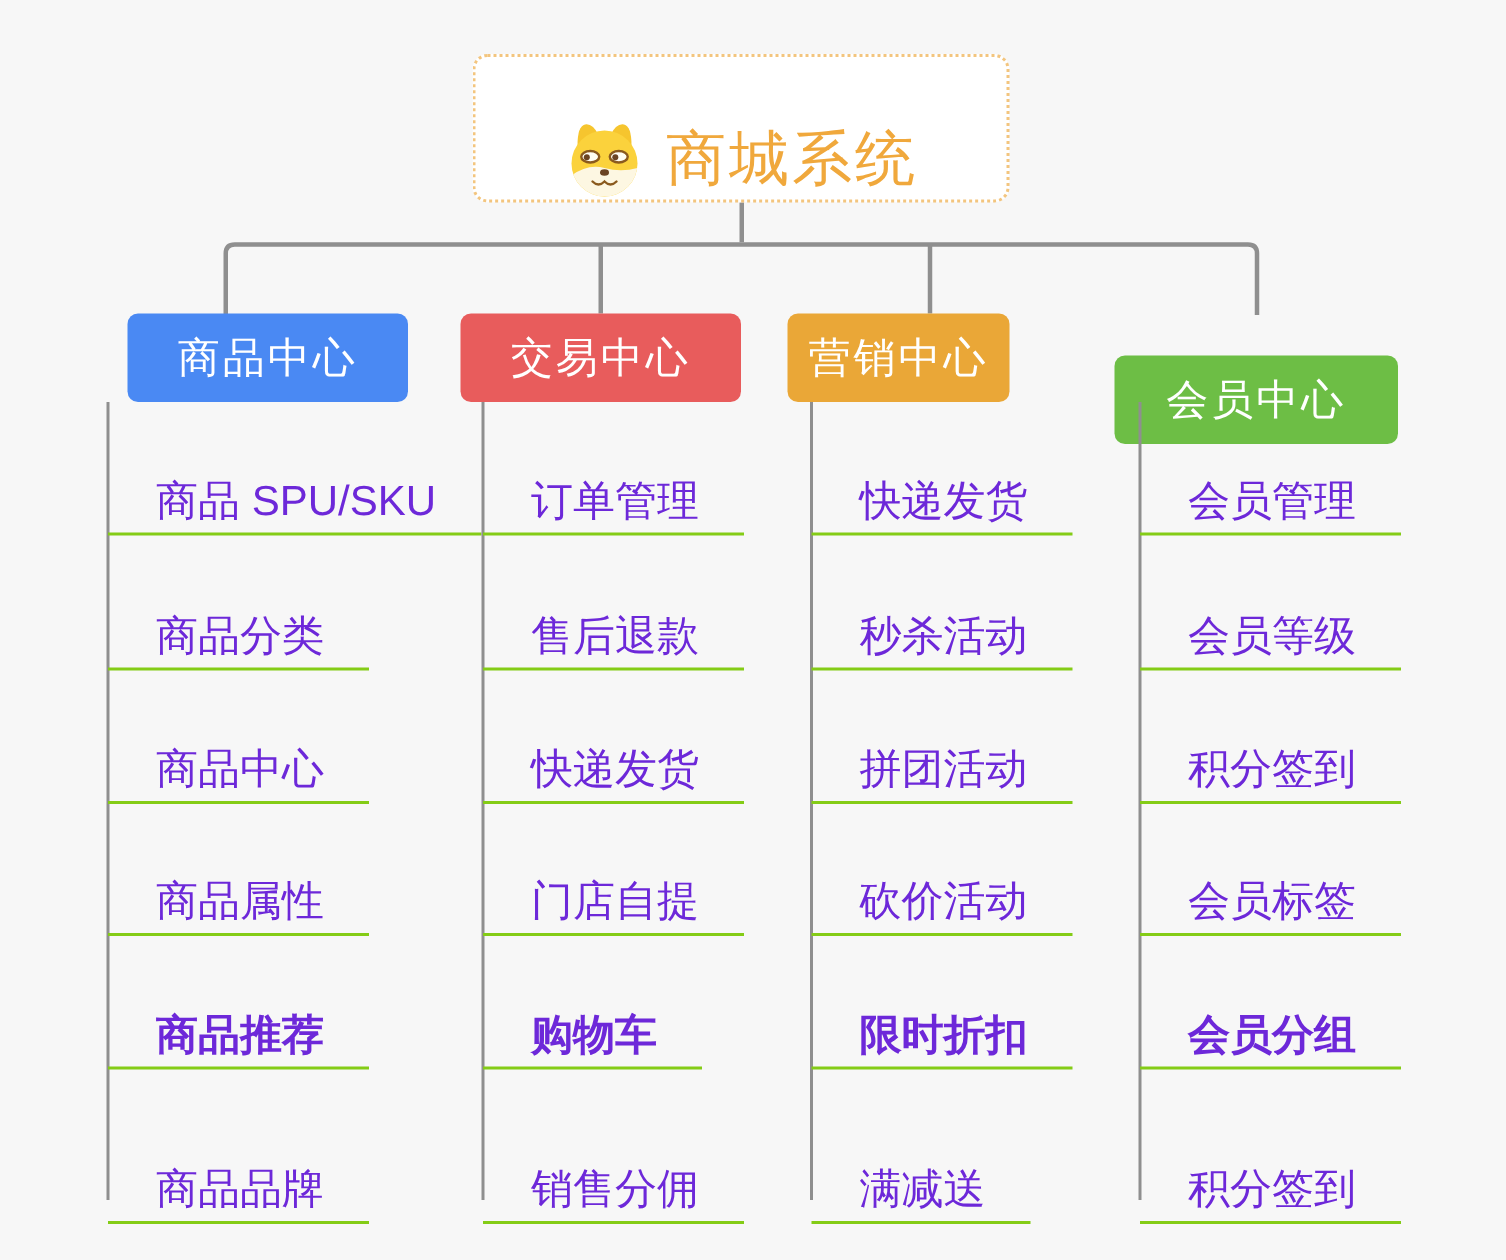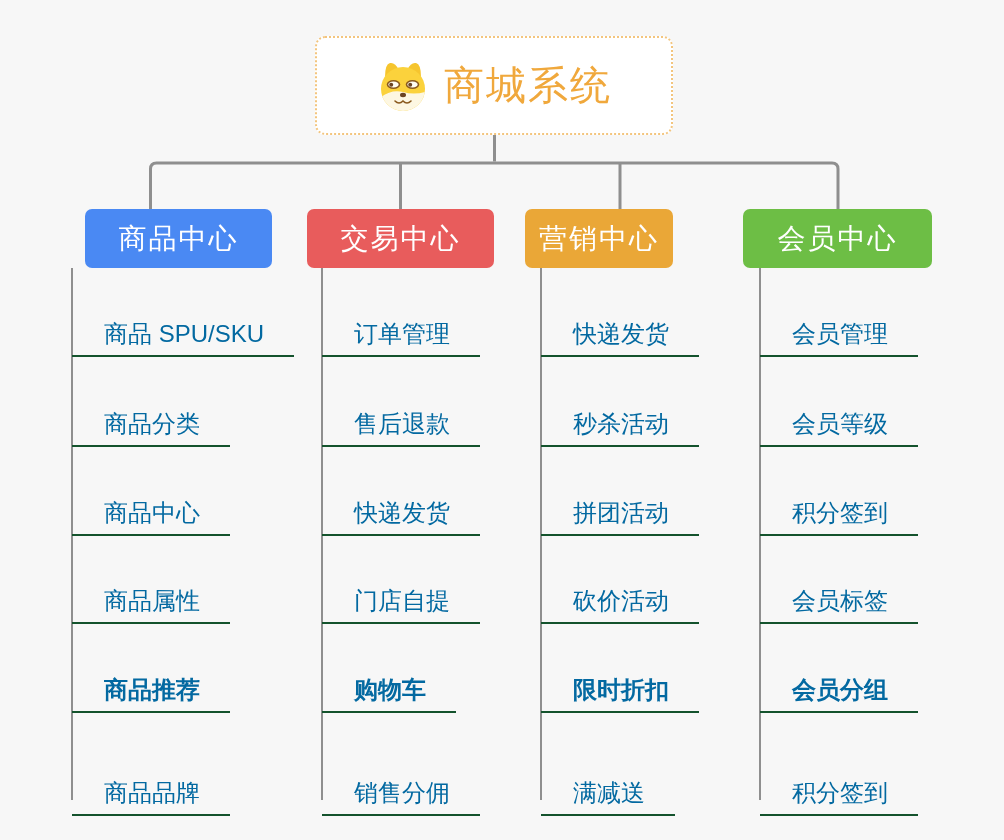--- a/index.html
+++ b/index.html
@@ -12,21 +12,21 @@
   .canvas { position: relative; width: 1004px; height: 840px; background: #f7f7f7; }
 
   .connectors { position: absolute; left: 0; top: 0; width: 1004px; height: 840px; pointer-events: none; }
 
   
   .root-node {
     position: absolute; left: 315px; top: 36px; width: 358px; height: 99px;
     background: #ffffff;
     border: 2px dotted #f3c57e;
     border-radius: 10px;
-    display: flex; align-items: center; justify-content: center;
+    display: flex; align-items: flex-end; justify-content: center;
     gap: 14px;
   }
   .root-title {
     color: #f0a83c;
     font-size: 40px;
     font-weight: 500;
     letter-spacing: 2px;
     white-space: nowrap;
   }
   .doge { width: 54px; height: 54px; flex: 0 0 auto; }
@@ -35,37 +35,37 @@
   .branch {
     position: absolute; top: 209px; height: 59px;
     border-radius: 7px;
     color: #ffffff; font-size: 28px; letter-spacing: 2px;
     display: flex; align-items: center; justify-content: center;
     white-space: nowrap;
   }
   .branch-0 { left: 57px;  width: 187px; background: #4a89f3; margin-left: 28px; }
   .branch-1 { left: 307px; width: 187px; background: #e85c5c; }
   .branch-2 { left: 525px; width: 148px; background: #eaa737; }
-  .branch-3 { left: 743px; width: 189px; background: #6dbe45; }
+  .branch-3 { left: 743px; width: 189px; background: #6dbe45; margin-top: 28px; }
 
   
   .col {
     position: absolute; top: 268px; height: 532px;
     border-left: 2.5px solid #8f8f8f;
   }
   .col-0 { left: 71px; }
   .col-1 { left: 321px; }
   .col-2 { left: 540px; }
   .col-3 { left: 759px; }
 
   .leaf {
     position: absolute; left: -1px;
     padding: 0 30px 8px 32px;
-    font-size: 24px; line-height: 26px; color: #0369a1;
-    border-bottom: 2px solid #14532d;
+    font-size: 28px; line-height: 26px; color: #6d28d9;
+    border-bottom: 2px solid #84cc16;
     white-space: nowrap;
     background: transparent;
     cursor: default;
   }
   .leaf:nth-child(1) { top: 53px; }
   .leaf:nth-child(2) { top: 143px; }
   .leaf:nth-child(3) { top: 232px; }
   .leaf:nth-child(4) { top: 320px; }
   .leaf:nth-child(5) { top: 409px; font-weight: bold; }
   .leaf:nth-child(6) { top: 512px; }

